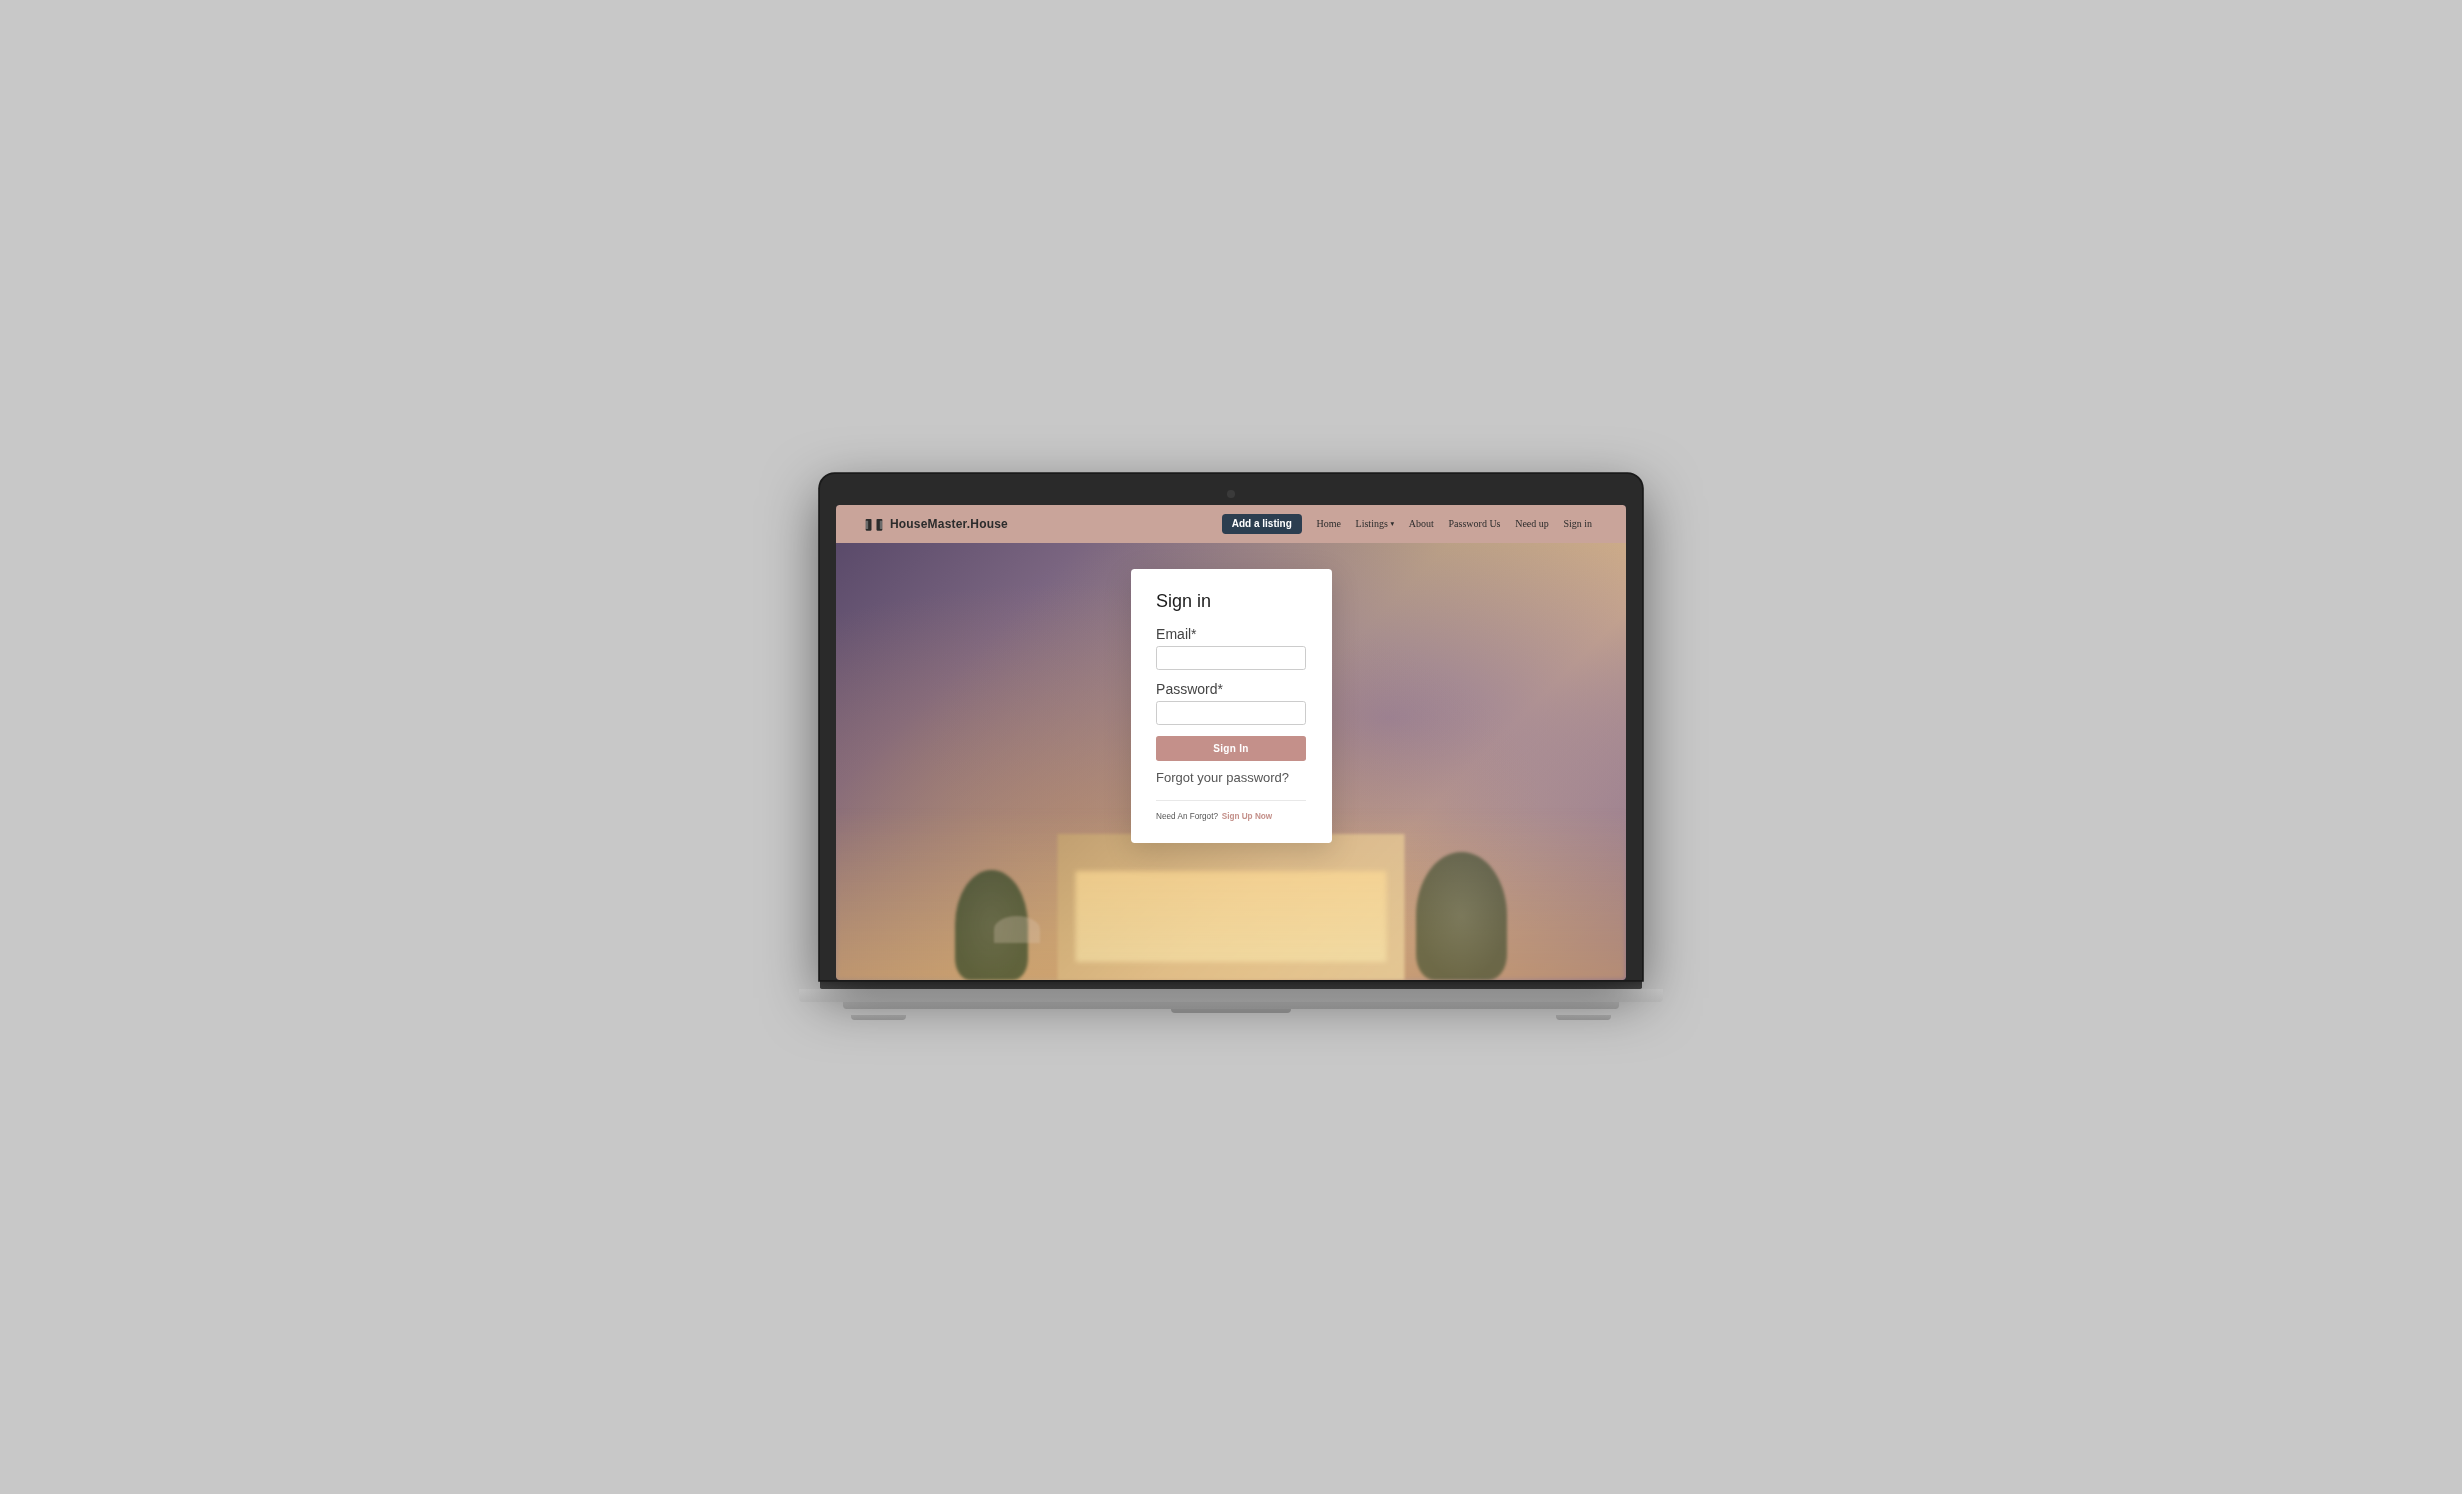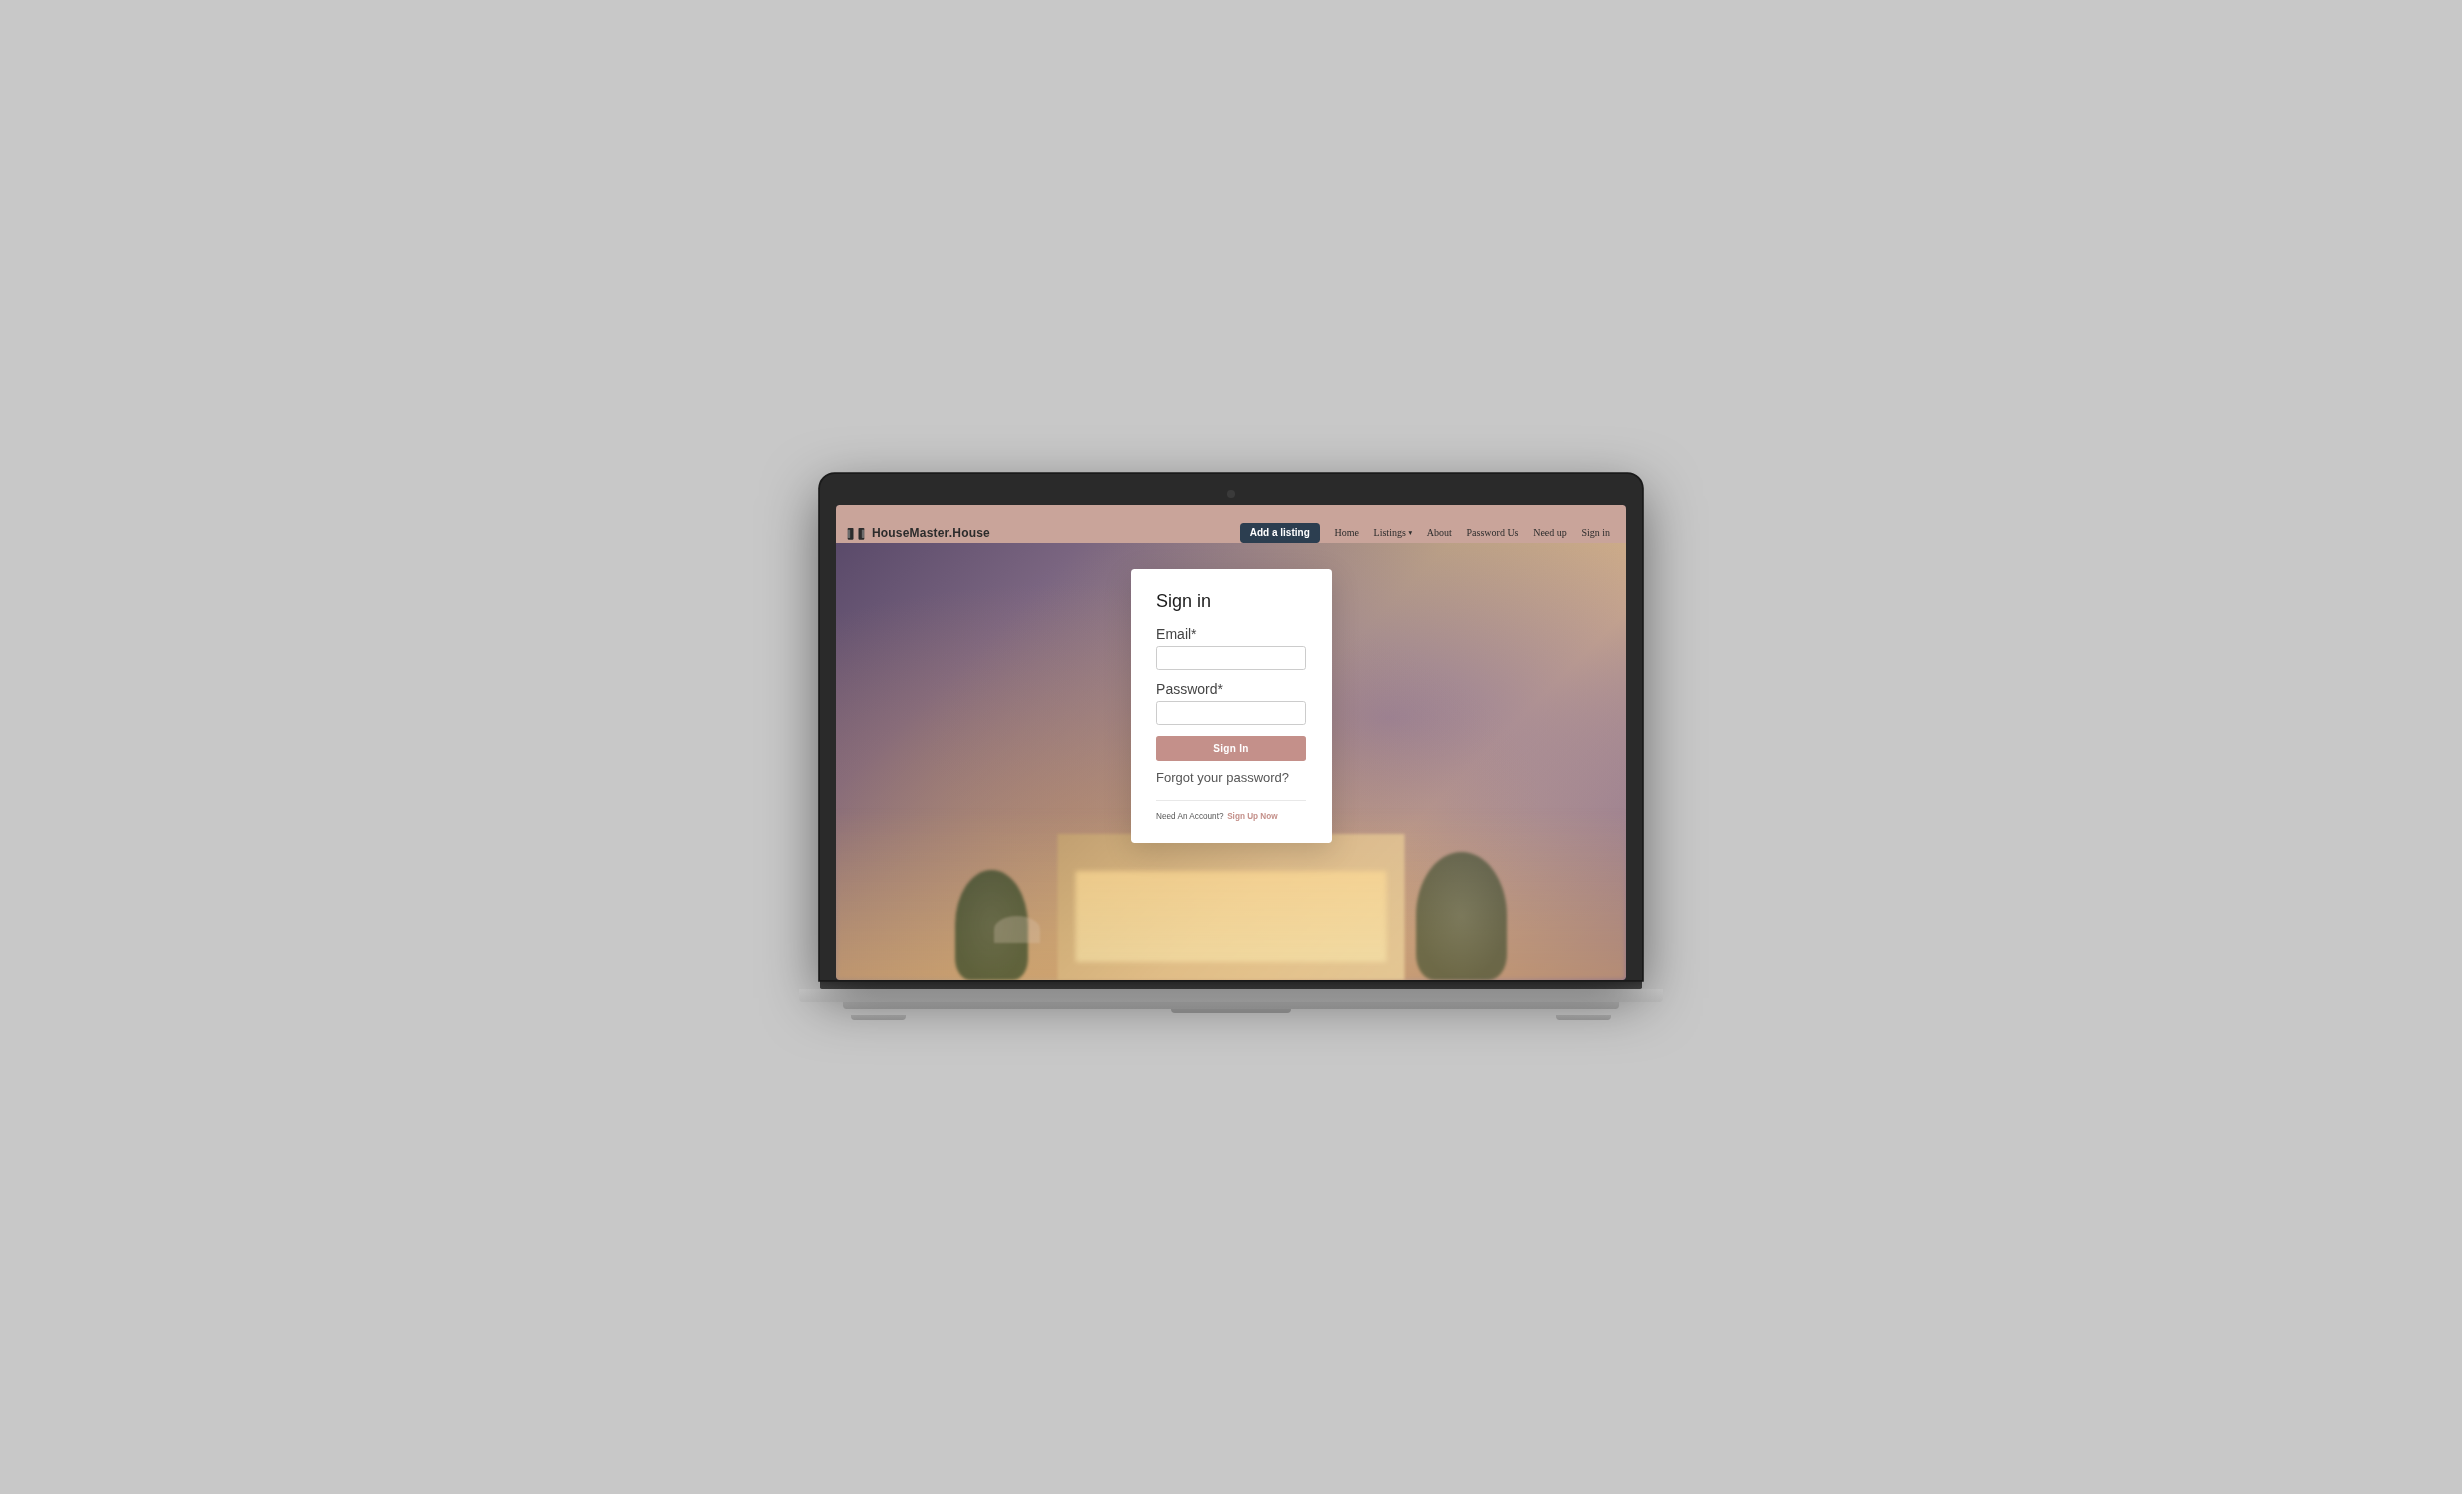--- a/index.html
+++ b/index.html
@@ -52,22 +52,22 @@
       width: 100%;
       height: 100%;
       display: flex;
       flex-direction: column;
     }
 
     
     .navbar {
       background: #c9a49a;
       display: flex;
-      align-items: flex-end;
-      padding: 0 10px;
+      align-items: center;
+      padding: 0 28px;
       height: 38px;
       flex-shrink: 0;
     }
 
     .navbar-brand {
       display: flex;
       align-items: center;
       gap: 5.5px;
       margin-right: auto;
     }
@@ -411,21 +411,21 @@
             <label class="form-label">Password*</label>
             <input class="form-input" type="password" placeholder="" style="">
 
             <button class="signin-btn">Sign In</button>
 
             <a class="forgot-link">Forgot your password?</a>
 
             <hr class="divider-line">
 
             <div class="signup-text">
-              <span>Need An Account?</span>
+              <span>Need An Forgot?</span>
               <a class="signup-link">Sign Up Now</a>
             </div>
           </div>
         </div>
 
       </div>
     </div>
   </div>
 
   <div class="laptop-hinge"></div>

